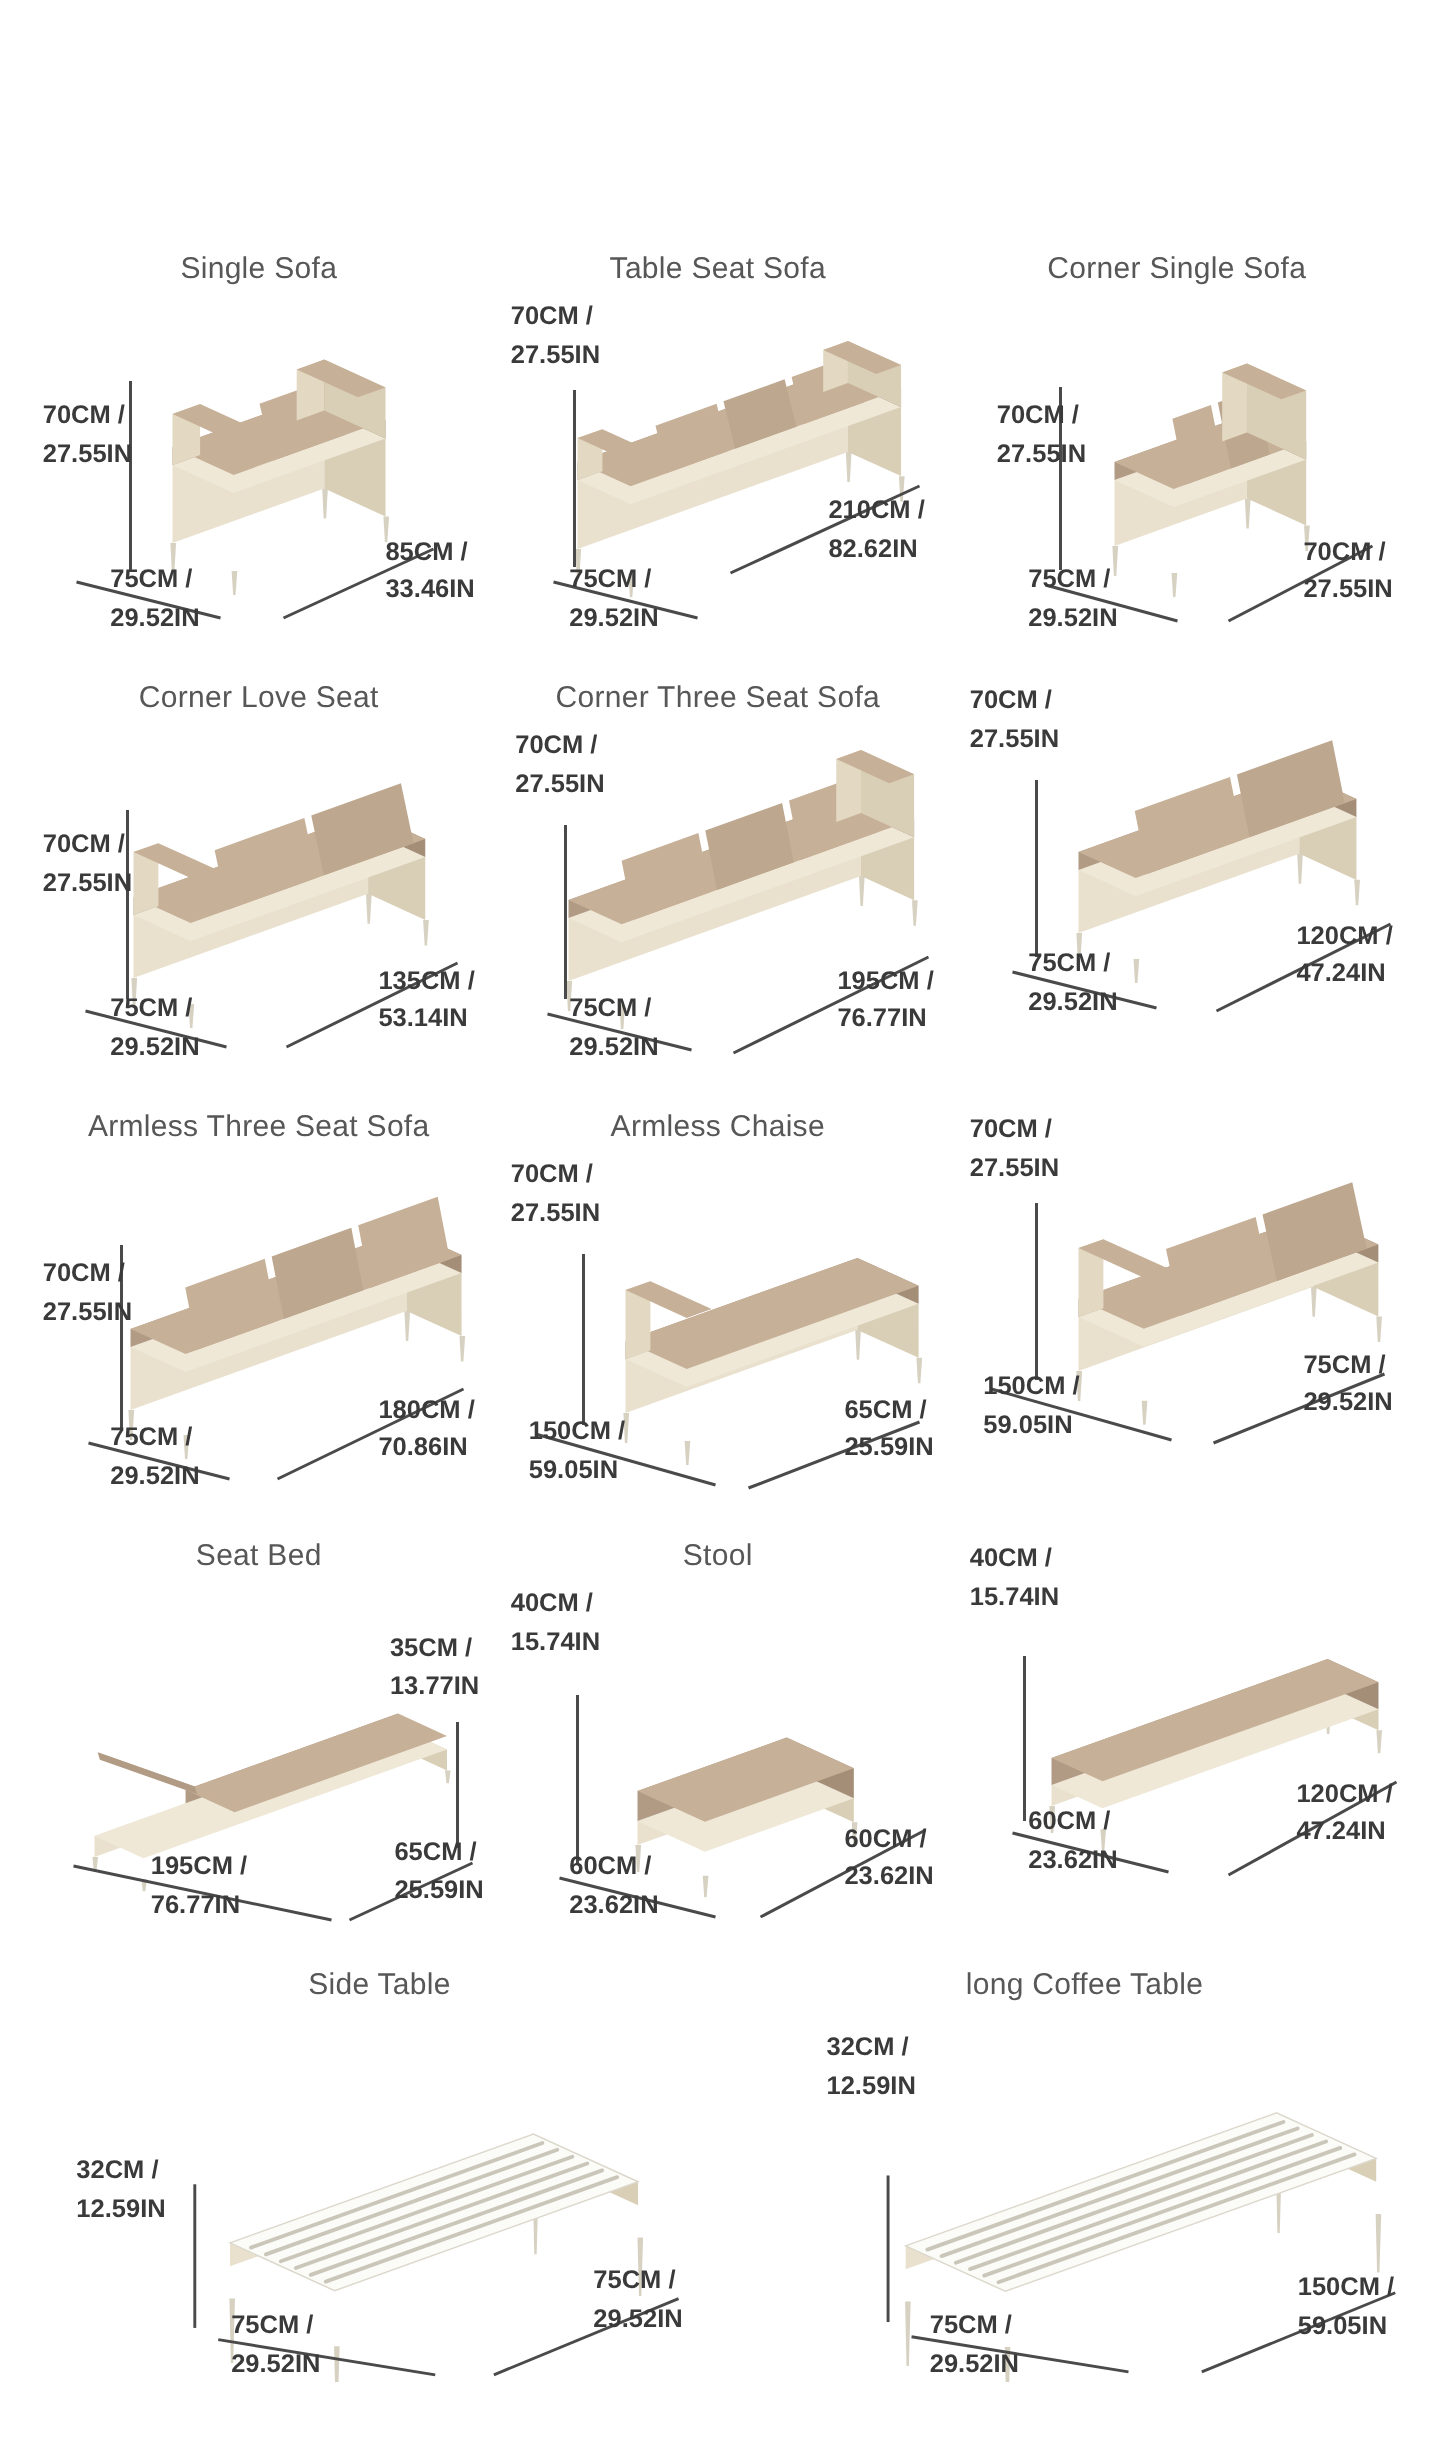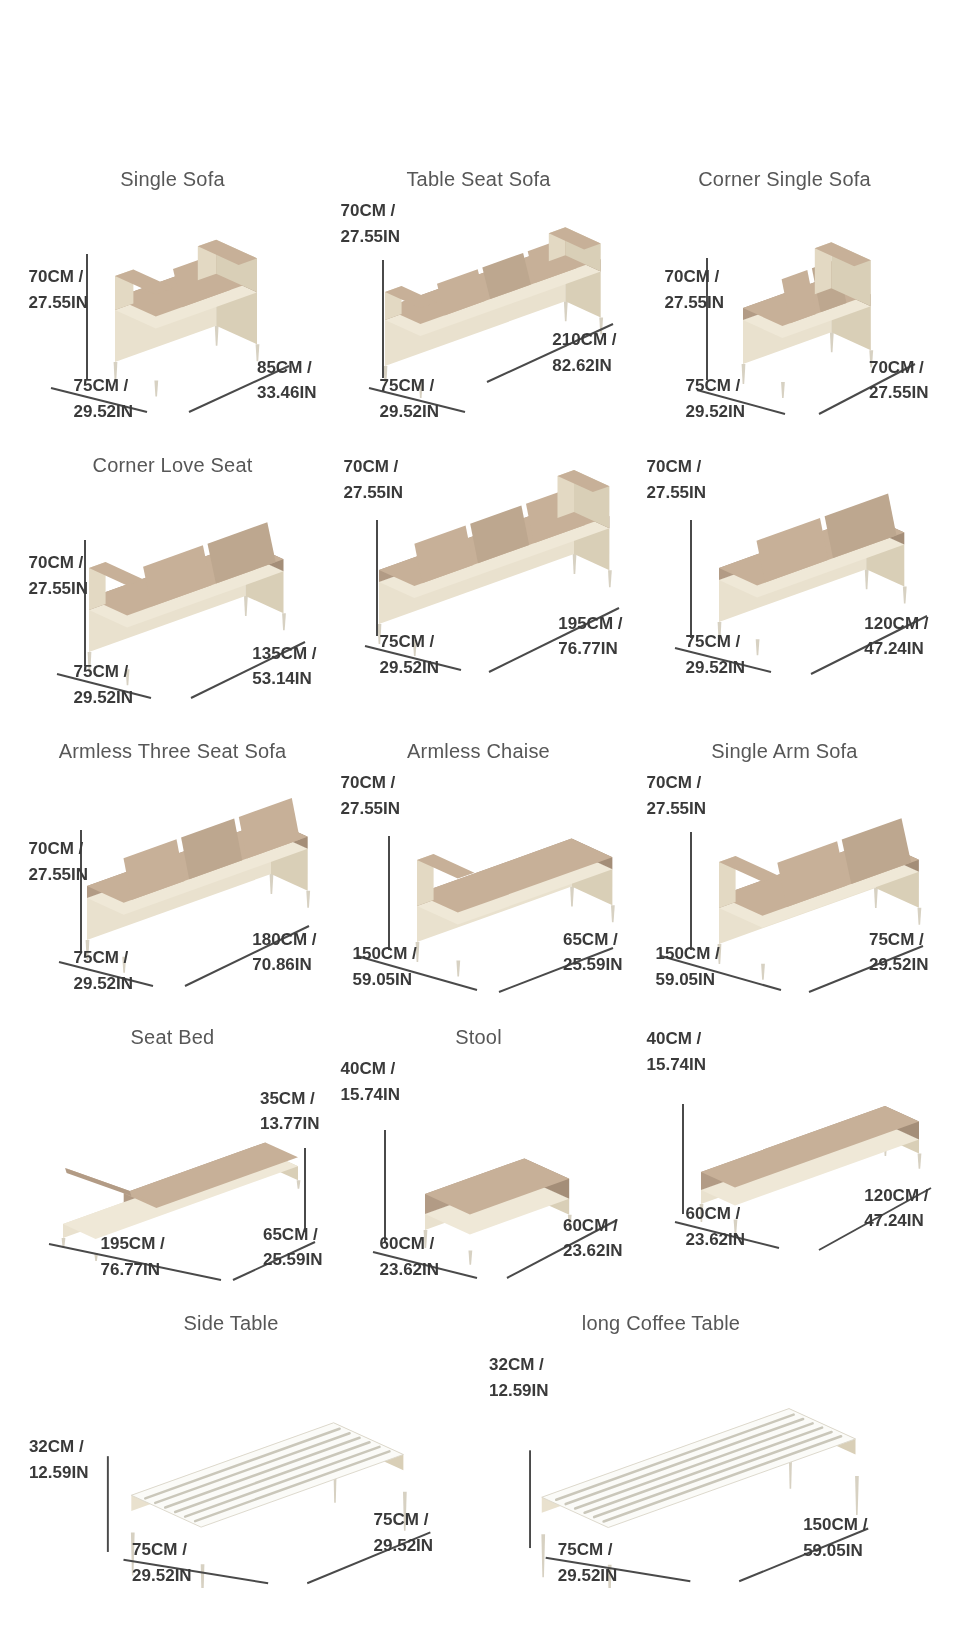--- a/index.html
+++ b/index.html
@@ -1,21 +1,21 @@
 <!DOCTYPE html>
 <html><head>
 <meta charset="utf-8">
 <style>
   html,body{margin:0;padding:0;background:#ffffff;}
   body{width:957px;height:1640px;overflow:hidden;font-family:"Liberation Sans",sans-serif;}
   .page{padding-top:166px;}
   .row{display:flex;justify-content:center;margin-bottom:14px;}
   .card{width:306px;height:272px;position:relative;}
   .r5 .card{width:430px;height:286px;}
-  .r5{justify-content:flex-start;padding-left:16px;}
+  .r5{justify-content:flex-start;padding-left:38px;gap:40px;}
   .title{text-align:center;font-size:20px;color:#575757;height:30px;line-height:26px;letter-spacing:.2px;}
   .fig{position:relative;width:300px;height:228px;margin:0 auto;text-decoration:underline;}
   .r5 .fig{width:430px;height:248px;}
   .furn{position:absolute;left:0;top:0;width:100%;height:100%;}
   .dim{position:absolute;font-size:17px;font-weight:700;color:#3a3a3a;line-height:1.5;white-space:pre-line;}
   .dh{left:2%;top:30%;}
   .v-ltop .dh{left:4%;top:1%;}
   .v-rtop .dh{left:auto;right:1%;top:14%;}
   .dl{left:17%;bottom:0;}
   .dr{right:2%;bottom:8%;}
@@ -164,20 +164,21 @@
           </svg>
         <div class="dim dh">70CM /
 27.55IN</div>
         <div class="dim dl">75CM /
 29.52IN</div>
         <div class="dim dr">135CM /
 53.14IN</div>
       </div>
     </div>
     <div class="card v-ltop c5">
+      <div class="title">Corner Three Seat Sofa</div>
       <div class="fig">
         <svg class="furn" viewBox="0 0 300 228">
             <path d="M83.96 188.12 L87.76 188.12 L86.56 204.12 L84.96 204.12 Z" fill="#d7d1c2"></path>
             <path d="M48.6 172 L52.4 172 L51.2 192 L49.6 192 Z" fill="#d7d1c2"></path>
             <path d="M243.64000000000001 102.03999999999999 L247.44000000000003 102.03999999999999 L246.24 122.03999999999999 L244.64000000000001 122.03999999999999 Z" fill="#d7d1c2"></path>
             <path d="M279.00000000000006 118.16 L282.8 118.16 L281.6 135.16 L280.00000000000006 135.16 Z" fill="#d7d1c2"></path>
             <polygon points="50.0,172.0 245.0,102.0 245.0,60.0 50.0,130.0" fill="#e9e1ce"></polygon>
             <polygon points="245.0,102.0 280.4,118.2 280.4,76.2 245.0,60.0" fill="#d9cfb7"></polygon>
             <polygon points="50.0,130.0 245.0,60.0 280.4,76.2 85.4,146.1" fill="#efe8d7"></polygon>
             <polygon points="50.0,130.0 245.0,60.0 245.0,48.0 50.0,118.0" fill="#b29b85"></polygon>
@@ -282,21 +283,20 @@
           </svg>
         <div class="dim dh">70CM /
 27.55IN</div>
         <div class="dim dl">150CM /
 59.05IN</div>
         <div class="dim dr">65CM /
 25.59IN</div>
       </div>
     </div>
     <div class="card v-ltop c9">
-      <div class="title">Single Arm Sofa</div>
       <div class="fig">
         <svg class="furn" viewBox="0 0 300 228">
             <path d="M126.12 195.84 L129.92000000000002 195.84 L128.72 211.84 L127.12 211.84 Z" fill="#d7d1c2"></path>
             <path d="M82.6 176 L86.4 176 L85.2 196 L83.6 196 Z" fill="#d7d1c2"></path>
             <path d="M239 119.9 L242.8 119.9 L241.6 139.9 L240 139.9 Z" fill="#d7d1c2"></path>
             <path d="M282.52000000000004 139.74 L286.32 139.74 L285.12 156.74 L283.52000000000004 156.74 Z" fill="#d7d1c2"></path>
             <polygon points="84.0,176.0 240.4,119.9 240.4,83.9 84.0,140.0" fill="#e9e1ce"></polygon>
             <polygon points="240.4,119.9 283.9,139.7 283.9,103.7 240.4,83.9" fill="#d9cfb7"></polygon>
             <polygon points="84.0,140.0 240.4,83.9 283.9,103.7 127.5,159.8" fill="#efe8d7"></polygon>
             <polygon points="84.0,140.0 240.4,83.9 240.4,71.9 84.0,128.0" fill="#b29b85"></polygon>

